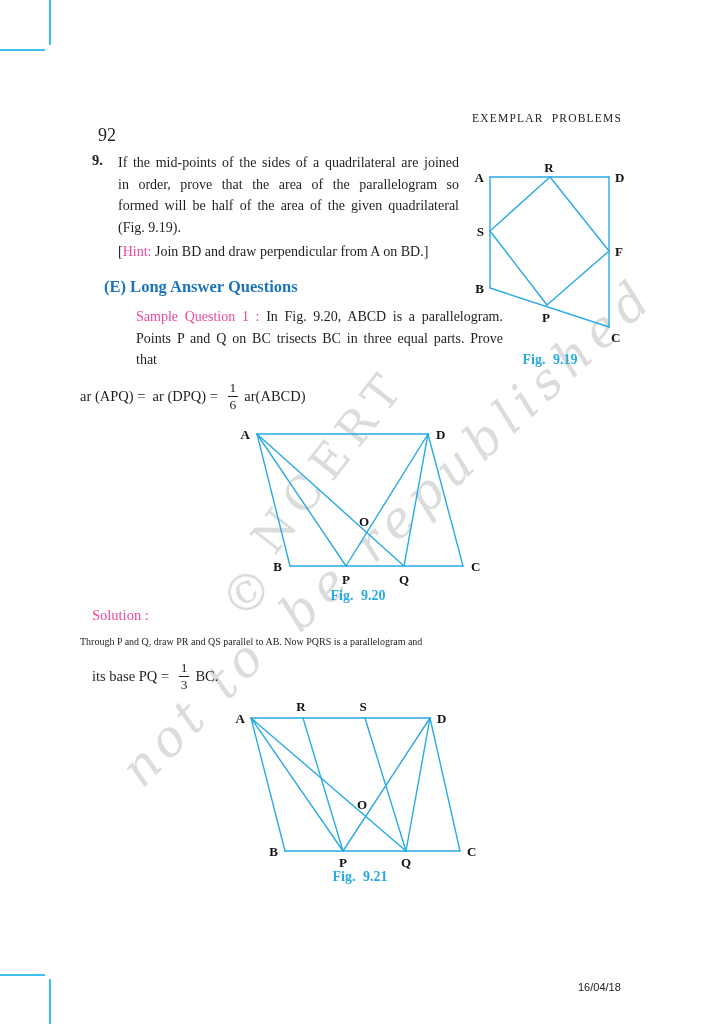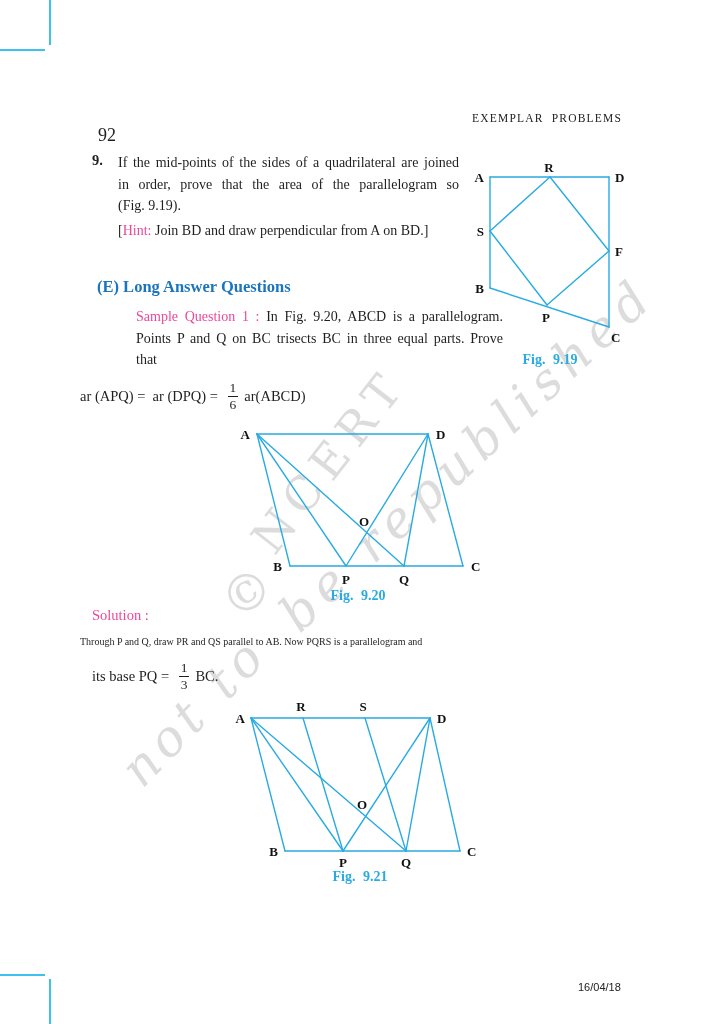--- a/index.html
+++ b/index.html
@@ -29,21 +29,21 @@
   .runhead{position:absolute;right:95px;top:112px;font-size:11.5px;letter-spacing:1.2px;
       word-spacing:4px;z-index:1;color:#222;}
   
   .z{position:absolute;z-index:1;}
   .qnum{left:92px;top:152px;font-weight:bold;font-size:14.5px;}
   .qtext{left:118px;top:152px;width:341px;font-size:14px;line-height:21.5px;}
   .jline{text-align:justify;text-align-last:justify;}
   .hintline{margin-top:3px;}
   .cyan{color:#ec4899;font-weight:normal;}
   .pre{white-space:pre;}
-  .sectionhead{left:97px;top:277px;font-size:16.5px;font-weight:bold;color:#1C75BC;}
+  .sectionhead{left:104px;top:277px;font-size:16.5px;font-weight:bold;color:#1C75BC;}
   .sqpara{left:92px;top:306px;width:367px;font-size:14px;line-height:21.5px;margin-left:44px;}
   .eq{display:flex;align-items:center;font-size:14.5px;}
   .eq1{left:80px;top:372px;height:48px;}
   .eq2{left:92px;top:652px;height:48px;}
   .frac{display:inline-flex;flex-direction:column;align-items:center;
         font-size:13.5px;line-height:1.15;margin:0 6px;}
   .frac .den{border-top:1.2px solid #1f1f1f;padding:0 2px;}
   .frac .num{padding:0 2px;}
   .solhead{left:92px;top:607px;font-size:14.5px;}
   .solline{left:80px;top:630px;font-size:10px;white-space:nowrap;margin-top:6px;}
@@ -73,20 +73,21 @@
   <div class="wm script notto">not to</div>
   <div class="wm script berepub">be republished</div>
 
   <div class="pagenum">92</div>
   <div class="runhead">EXEMPLAR PROBLEMS</div>
 
   <div class="z qnum">9.</div>
   <div class="z qtext">
     <div class="jline">If the mid-points of the sides of a quadrilateral are joined</div>
     <div class="jline">in order, prove that the area of the parallelogram so</div>
+    <div class="jline">formed will be half of the area of the given quadrilateral</div>
     <div>(Fig. 9.19).</div>
     <div class="hintline"><span>[</span><span class="cyan">Hint:</span><span class="pre"> Join BD and draw perpendicular from A on BD.]</span></div>
   </div>
 
   <svg class="fig fig19" width="170" height="222" viewBox="0 0 170 222">
     <line x1="30" y1="27" x2="149" y2="27"></line>
     <line x1="30" y1="27" x2="30" y2="138"></line>
     <line x1="149" y1="27" x2="149" y2="177"></line>
     <line x1="30" y1="138" x2="149" y2="177"></line>
     <line x1="30" y1="81" x2="90" y2="27"></line>

